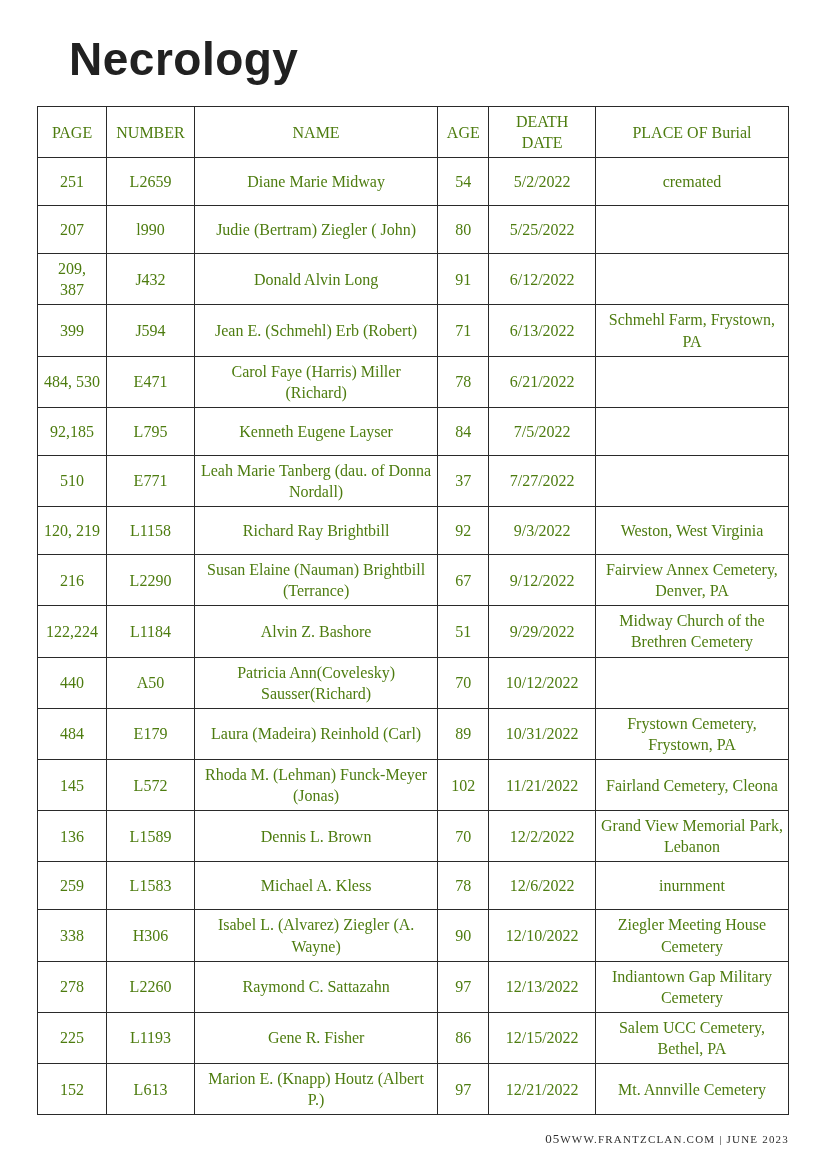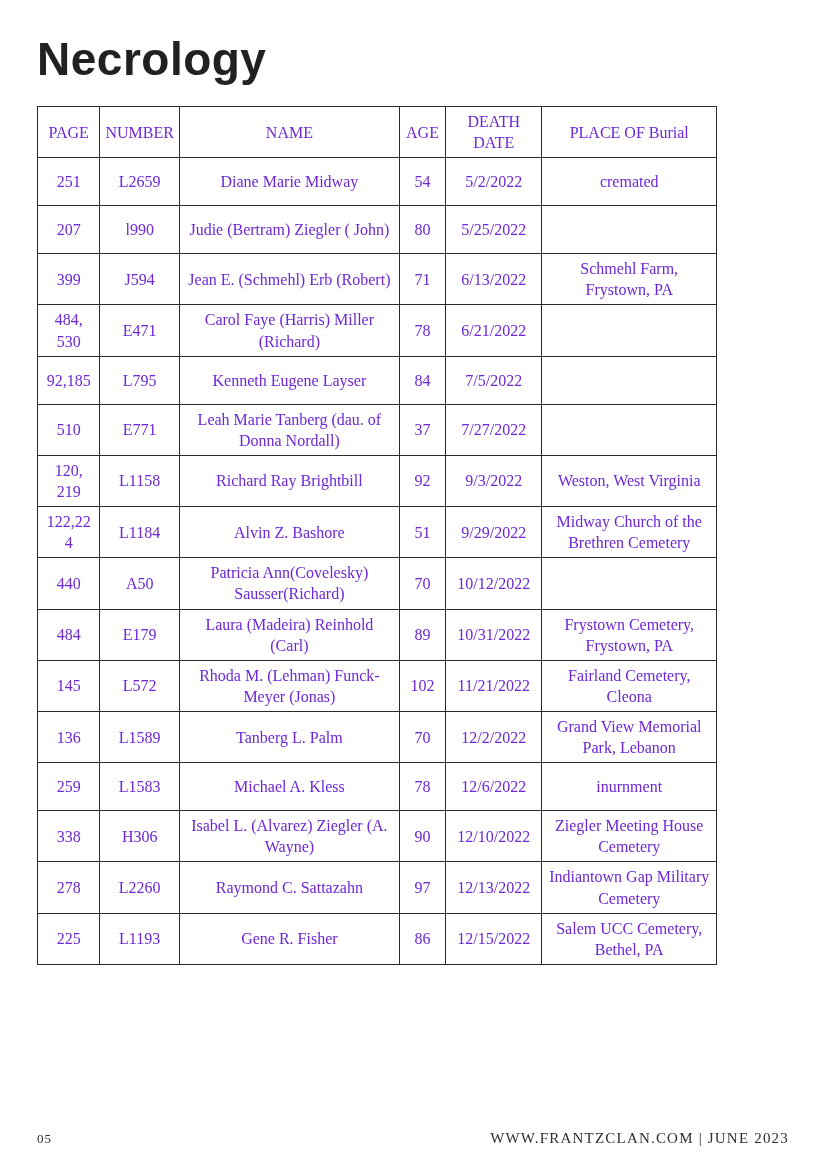--- a/index.html
+++ b/index.html
@@ -17,27 +17,28 @@
     padding: 30px 37px 0 37px;
   }
   .page-title {
     font-family: "Liberation Sans", sans-serif;
     font-weight: bold;
     font-size: 46px;
     letter-spacing: 0.5px;
     color: #212121;
     margin-top: 2px;
     margin-bottom: 20px;
+    margin-left: 32px;
   }
   table.necrology {
-    width: 680px;
+    width: 752px;
     border-collapse: collapse;
     table-layout: fixed;
     font-size: 16px;
-    color: #6d28d9;
+    color: #4d7c0f;
   }
   table.necrology th,
   table.necrology td {
     border: 1px solid #2a2a2a;
     text-align: center;
     vertical-align: middle;
     padding: 4px 5px;
     line-height: 1.32;
     white-space: pre-line;
     overflow-wrap: break-word;
@@ -53,31 +54,31 @@
   col.c-name   { width: 32.4%; }
   col.c-age    { width: 6.8%; }
   col.c-date   { width: 14.2%; }
   col.c-place  { width: 25.7%; }
   .footer {
     position: absolute;
     left: 37px;
     right: 37px;
     bottom: 22px;
     display: flex;
-    justify-content: space-between;
+    justify-content: flex-end;
     align-items: baseline;
     font-family: "Liberation Serif", serif;
     color: #2e2e2e;
   }
   .footer .page-number {
     font-size: 13px;
     letter-spacing: 1px;
   }
   .footer .site-text {
-    font-size: 15px;
+    font-size: 11px;
     letter-spacing: 1.2px;
   }
 </style>
 </head>
 <body>
 
 <div class="page">
 
   <h1 class="page-title">Necrology</h1>
 
@@ -111,20 +112,29 @@
         </tr>
         <tr>
           <td>207</td>
           <td>l990</td>
           <td>Judie (Bertram) Ziegler ( John)</td>
           <td>80</td>
           <td>5/25/2022</td>
           <td></td>
         </tr>
         <tr>
+          <td>209,
+387</td>
+          <td>J432</td>
+          <td>Donald Alvin Long</td>
+          <td>91</td>
+          <td>6/12/2022</td>
+          <td></td>
+        </tr>
+        <tr>
           <td>399</td>
           <td>J594</td>
           <td>Jean E. (Schmehl) Erb (Robert)</td>
           <td>71</td>
           <td>6/13/2022</td>
           <td>Schmehl Farm, Frystown, PA</td>
         </tr>
         <tr>
           <td>484, 530</td>
           <td>E471</td>
@@ -151,20 +161,28 @@
         </tr>
         <tr>
           <td>120, 219</td>
           <td>L1158</td>
           <td>Richard Ray Brightbill</td>
           <td>92</td>
           <td>9/3/2022</td>
           <td>Weston, West Virginia</td>
         </tr>
         <tr>
+          <td>216</td>
+          <td>L2290</td>
+          <td>Susan Elaine (Nauman) Brightbill (Terrance)</td>
+          <td>67</td>
+          <td>9/12/2022</td>
+          <td>Fairview Annex Cemetery, Denver, PA</td>
+        </tr>
+        <tr>
           <td>122,224</td>
           <td>L1184</td>
           <td>Alvin Z. Bashore</td>
           <td>51</td>
           <td>9/29/2022</td>
           <td>Midway Church of the Brethren Cemetery</td>
         </tr>
         <tr>
           <td>440</td>
           <td>A50</td>
@@ -185,21 +203,21 @@
           <td>145</td>
           <td>L572</td>
           <td>Rhoda M. (Lehman) Funck-Meyer (Jonas)</td>
           <td>102</td>
           <td>11/21/2022</td>
           <td>Fairland Cemetery, Cleona</td>
         </tr>
         <tr>
           <td>136</td>
           <td>L1589</td>
-          <td>Tanberg L. Palm</td>
+          <td>Dennis L. Brown</td>
           <td>70</td>
           <td>12/2/2022</td>
           <td>Grand View Memorial Park, Lebanon</td>
         </tr>
         <tr>
           <td>259</td>
           <td>L1583</td>
           <td>Michael A. Kless</td>
           <td>78</td>
           <td>12/6/2022</td>
@@ -222,20 +240,28 @@
           <td>Indiantown Gap Military Cemetery</td>
         </tr>
         <tr>
           <td>225</td>
           <td>L1193</td>
           <td>Gene R. Fisher</td>
           <td>86</td>
           <td>12/15/2022</td>
           <td>Salem UCC Cemetery, Bethel, PA</td>
         </tr>
+        <tr>
+          <td>152</td>
+          <td>L613</td>
+          <td>Marion E. (Knapp) Houtz (Albert P.)</td>
+          <td>97</td>
+          <td>12/21/2022</td>
+          <td>Mt. Annville Cemetery</td>
+        </tr>
       </tbody>
   </table>
 
   <div class="footer">
     <span class="page-number">05</span>
     <span class="site-text">WWW.FRANTZCLAN.COM | JUNE 2023</span>
   </div>
 
 </div>
 

